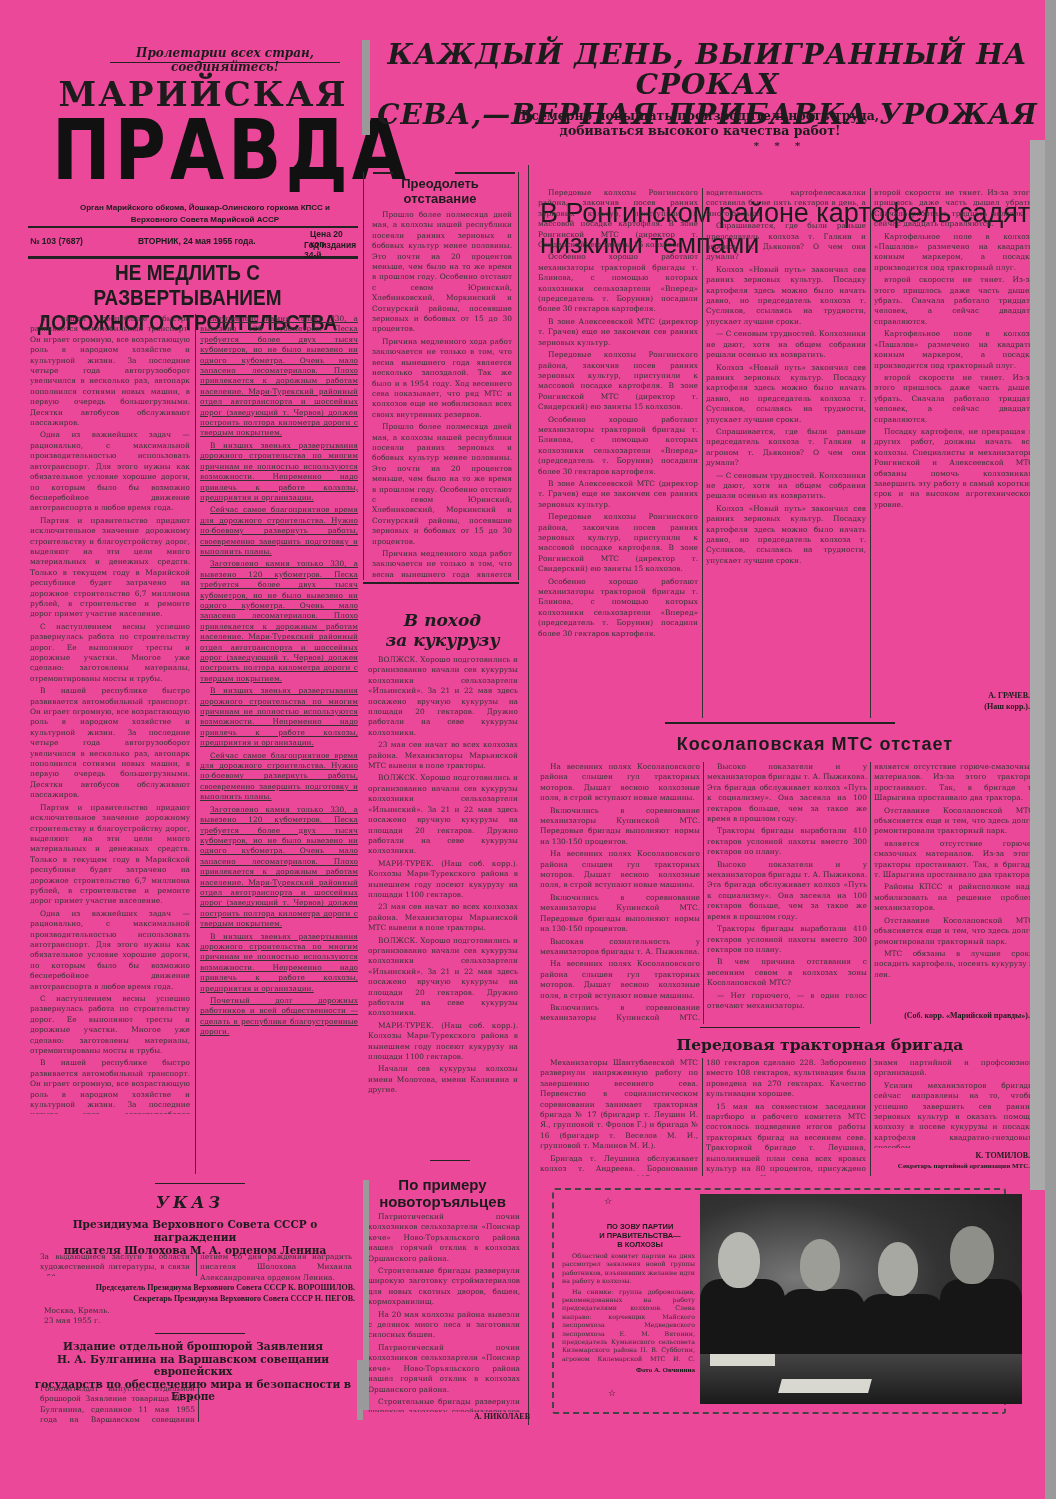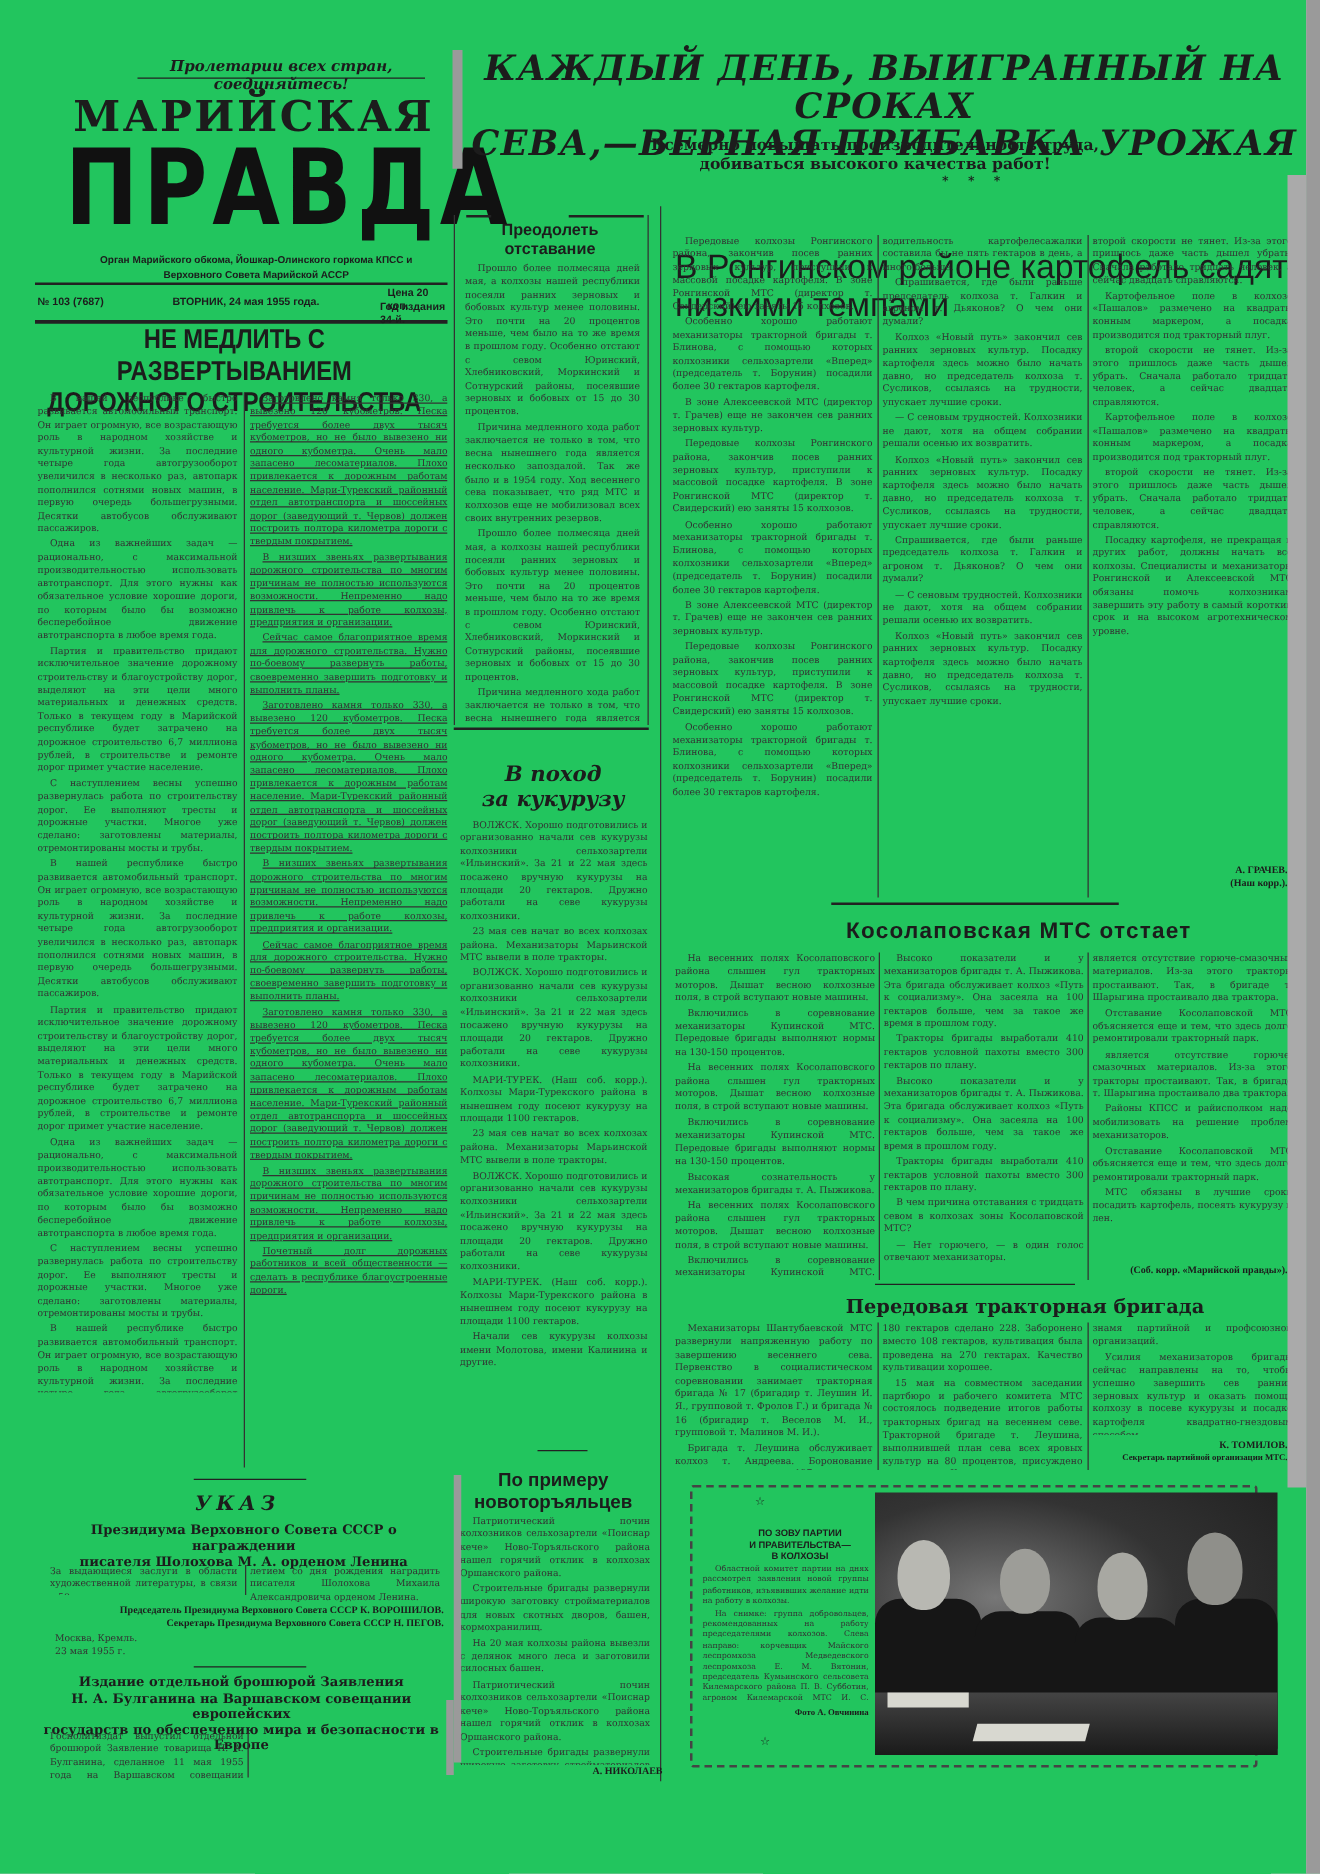--- a/index.html
+++ b/index.html
@@ -3,21 +3,21 @@
 <meta charset="utf-8">
 <style>
   html, body { margin: 0; padding: 0; }
   body {
     width: 1056px; height: 1499px; overflow: hidden;
     background: #c9c9c9;
     font-family: "DejaVu Serif", serif;
     color: #1c1c1c;
     position: relative;
   }
-  .page { position: absolute; left: 0; top: 0; width: 1045px; height: 1499px; background: #22c55e; }
+  .page { position: absolute; left: 0; top: 0; width: 1045px; height: 1499px; background: #ec4899; }
   .rightedge { position: absolute; right: 0; top: 0; width: 11px; height: 1499px; background: #9a9a9a; }
   .abs { position: absolute; }
   .motto { left: 110px; top: 46px; width: 230px; text-align: center; font-style: italic; font-weight: bold; font-size: 12px; }
   .title1 { left: 58px; top: 74px; width: 290px; text-align: center; font-family: "DejaVu Serif", serif; font-weight: bold; font-size: 34px; letter-spacing: 2px; }
   .title2 { left: 52px; top: 108px; width: 300px; text-align: center; font-family: "DejaVu Sans", sans-serif; font-weight: bold; font-size: 70px; letter-spacing: 4px; line-height: 1; transform: scaleY(1.2); transform-origin: top; color:#111; }
   .organ { left: 70px; top: 202px; width: 270px; text-align: center; font-family: "Liberation Sans", sans-serif; font-size: 8px; line-height: 12px; font-weight: bold; }
   .issuebar { left: 28px; top: 226px; width: 330px; height: 28px; border-top: 2px solid #222; border-bottom: 3px solid #222; font-family: "Liberation Sans", sans-serif; font-size: 8.5px; font-weight: bold; }
   .issuebar span { position: absolute; top: 8px; }
   .h-road { left: 20px; top: 260px; width: 335px; text-align: center; font-family: "Liberation Sans", sans-serif; font-weight: bold; font-size: 19px; line-height: 22px; transform: scaleY(1.15); transform-origin: top; }
   .col { font-family: "DejaVu Serif", serif; font-size: 7.4px; line-height: 10.4px; text-align: justify; color: #333; overflow: hidden; }
@@ -217,21 +217,21 @@
     <p>Высокая сознательность у механизаторов бригады т. А. Пыжикова.</p>
     <p>На весенних полях Косолаповского района слышен гул тракторных моторов. Дышат весною колхозные поля, в строй вступают новые машины.</p>
     <p>Включились в соревнование механизаторы Купинской МТС. Передовые бригады выполняют нормы на 130-150 процентов.</p>
   </div>
   <div class="vrule" style="left:703px;top:762px;height:262px;"></div>
   <div class="abs col" style="left:707px;top:762px;width:160px;height:262px;">
     <p>Высоко показатели и у механизаторов бригады т. А. Пыжикова. Эта бригада обслуживает колхоз «Путь к социализму». Она засеяла на 100 гектаров больше, чем за такое же время в прошлом году.</p>
     <p>Тракторы бригады выработали 410 гектаров условной пахоты вместо 300 гектаров по плану.</p>
     <p>Высоко показатели и у механизаторов бригады т. А. Пыжикова. Эта бригада обслуживает колхоз «Путь к социализму». Она засеяла на 100 гектаров больше, чем за такое же время в прошлом году.</p>
     <p>Тракторы бригады выработали 410 гектаров условной пахоты вместо 300 гектаров по плану.</p>
-    <p>В чем причина отставания с тридцать севом в колхозах зоны Косолаповской МТС?</p>
+    <p>В чем причина отставания с весенним севом в колхозах зоны Косолаповской МТС?</p>
     <p>— Нет горючего, — в один голос отвечают механизаторы.</p>
   </div>
   <div class="vrule" style="left:870px;top:762px;height:262px;"></div>
   <div class="abs col" style="left:874px;top:762px;width:160px;height:244px;">
     <p style="text-indent:0">является отсутствие горюче-смазочных материалов. Из-за этого тракторы простаивают. Так, в бригаде т. Шарыгина простаивало два трактора.</p>
     <p>Отставание Косолаповской МТС объясняется еще и тем, что здесь долго ремонтировали тракторный парк.</p>
     <p>является отсутствие горюче-смазочных материалов. Из-за этого тракторы простаивают. Так, в бригаде т. Шарыгина простаивало два трактора.</p>
     <p>Районы КПСС и райисполком надо мобилизовать на решение проблем механизаторов.</p>
     <p>Отставание Косолаповской МТС объясняется еще и тем, что здесь долго ремонтировали тракторный парк.</p>
     <p>МТС обязаны в лучшие сроки посадить картофель, посеять кукурузу и лен.</p>

